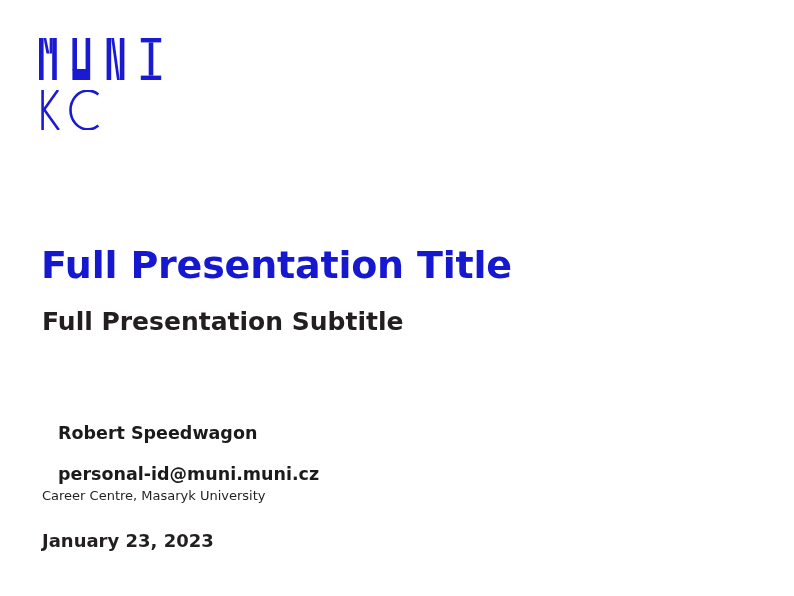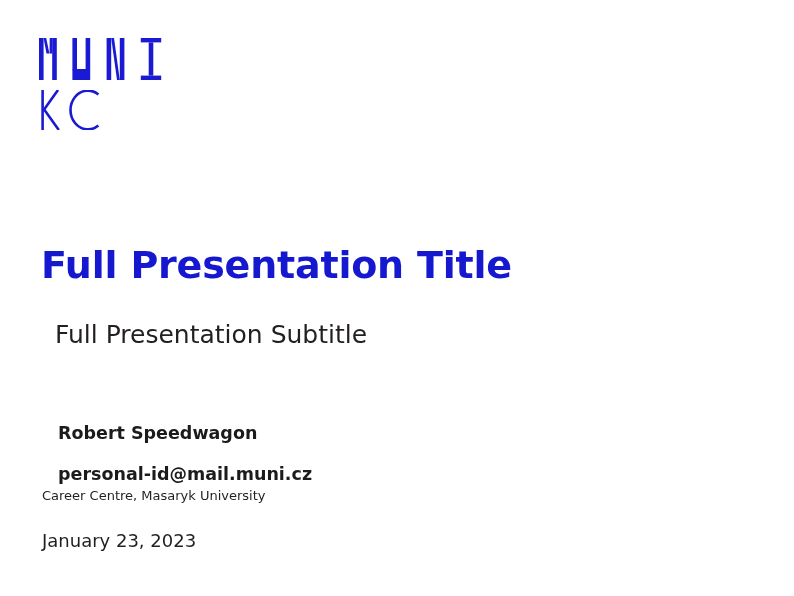--- a/index.html
+++ b/index.html
@@ -54,24 +54,24 @@
     font-weight: bold;
     letter-spacing: -0.2px;
     color: #1518cf;
     white-space: nowrap;
   }
 
   .subtitle {
     position: absolute;
     left: 42px;
     top: 306px;
-    margin: 13px;
+    margin: 0;
     font-size: 25px;
     line-height: 32px;
-    font-weight: normal;
+    font-weight: bold;
     color: #231f20;
     white-space: nowrap;
   }
 
   .author-block {
     position: absolute;
     left: 42px;
     top: 405px;
     margin: 0;
   }
@@ -97,21 +97,21 @@
     white-space: nowrap;
   }
 
   .date {
     position: absolute;
     left: 42px;
     top: 529px;
     margin: 0;
     font-size: 18px;
     line-height: 24px;
-    font-weight: normal;
+    font-weight: bold;
     color: #231f20;
     white-space: nowrap;
   }
 </style>
 </head>
 <body>
 
 <div class="slide">
 
   <div class="logo">
@@ -150,20 +150,20 @@
     </svg>
 
   </div>
 
   <h1 class="title">Full Presentation Title</h1>
 
   <h2 class="subtitle">Full Presentation Subtitle</h2>
 
   <div class="author-block">
     <p class="author-name">Robert Speedwagon</p>
-    <p class="author-email">personal-id@mail.muni.cz</p>
+    <p class="author-email">personal-id@muni.muni.cz</p>
   </div>
 
   <p class="affiliation">Career Centre, Masaryk University</p>
 
   <p class="date">January 23, 2023</p>
 
 </div>
 
 </body></html>

